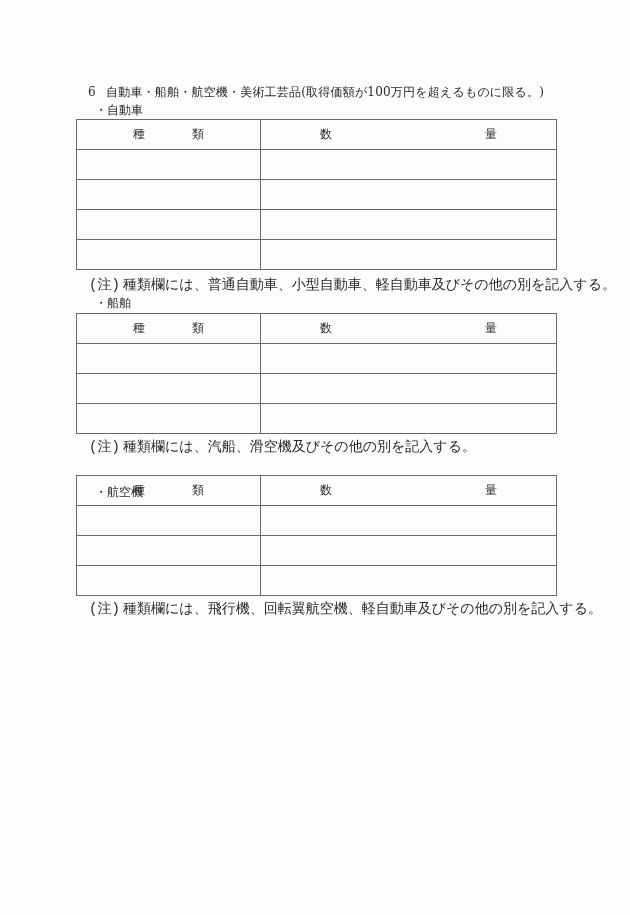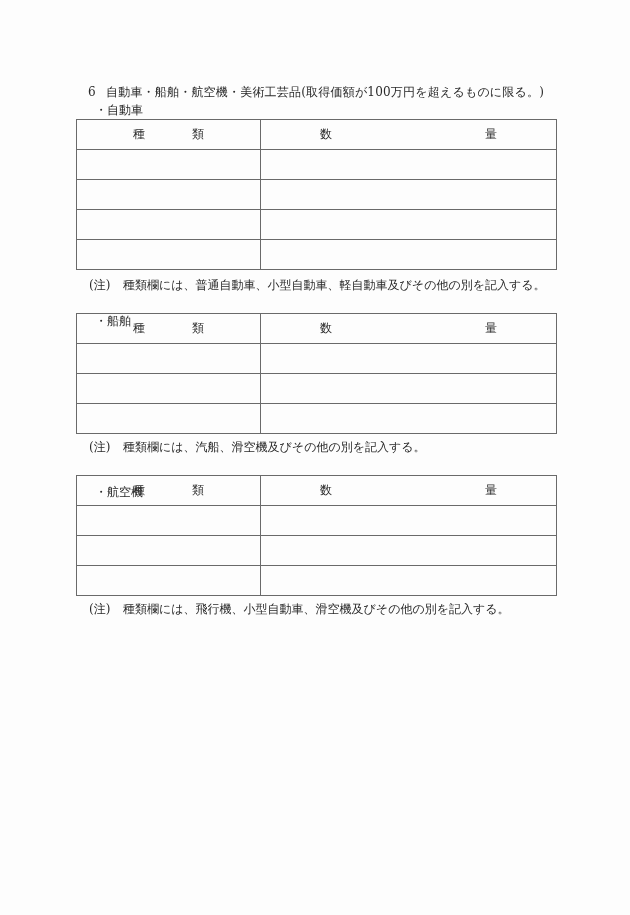--- a/index.html
+++ b/index.html
@@ -36,23 +36,24 @@
     .subhead {
       position: absolute;
       left: 95px;
       font-size: 12px;
       line-height: 16px;
       white-space: nowrap;
     }
     .note {
       position: absolute;
       left: 89px;
-      font-size: 12px;
+      font-size: 14px;
       line-height: 16px;
       white-space: nowrap;
+      font-family: Liberation Mono, monospace;
     }
     .note .tag {
       display: inline-block;
       width: 34px;
     }
     table.grid {
       position: absolute;
       left: 76px;
       width: 480px;
       border-collapse: collapse;
@@ -122,21 +123,21 @@
     <tr>
           <td></td>
           <td></td>
         </tr>
   </tbody>
     </table>
   <div class="note" style="top:277px;">
     <span class="tag">(注)</span><span>種類欄には、普通自動車、小型自動車、軽自動車及びその他の別を記入する。</span>
   </div>
 
-  <div class="subhead" style="top:313px;">・船舶</div>
+  <div class="subhead" style="top:295px;">・船舶</div>
   <table class="grid" style="top:313px;">
     <colgroup>
         <col class="c1">
         <col class="c2">
       </colgroup>
     <tbody>
         <tr>
       <th>
             <div class="hcell">
               <span style="left:56px;">種</span>
@@ -197,16 +198,16 @@
           <td></td>
           <td></td>
         </tr>
     <tr>
           <td></td>
           <td></td>
         </tr>
   </tbody>
     </table>
   <div class="note" style="top:601px;">
-    <span class="tag">(注)</span><span>種類欄には、飛行機、小型自動車、滑空機及びその他の別を記入する。</span>
+    <span class="tag">(注)</span><span>種類欄には、飛行機、回転翼航空機、軽自動車及びその他の別を記入する。</span>
   </div>
 
 </div>
 
 </body></html>

